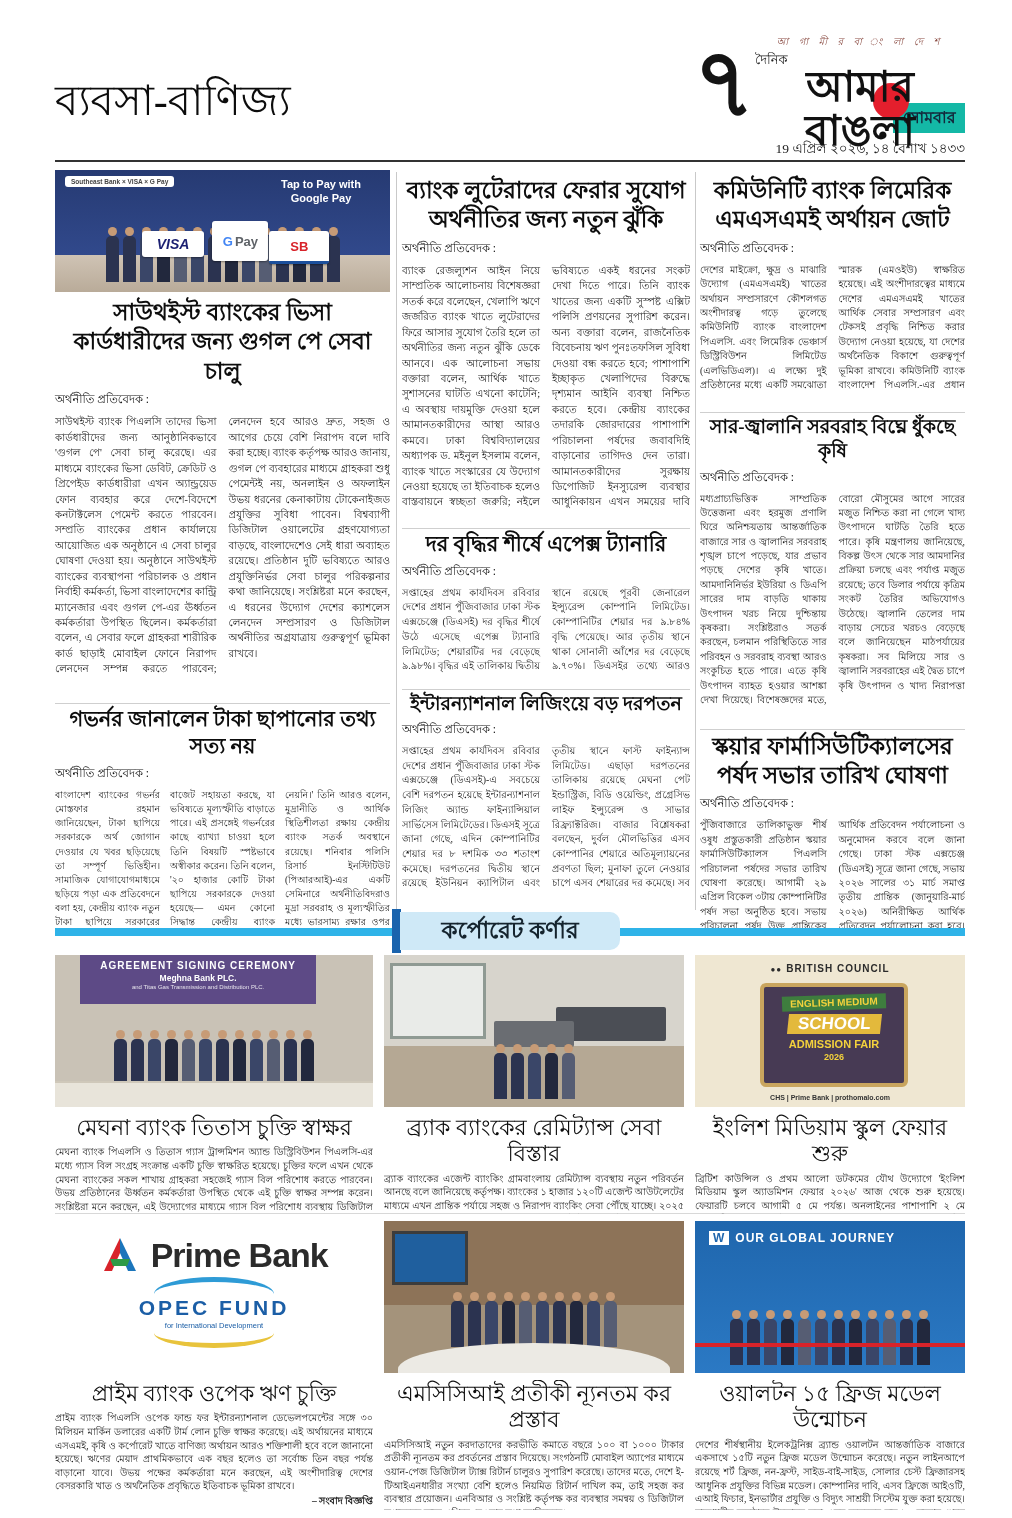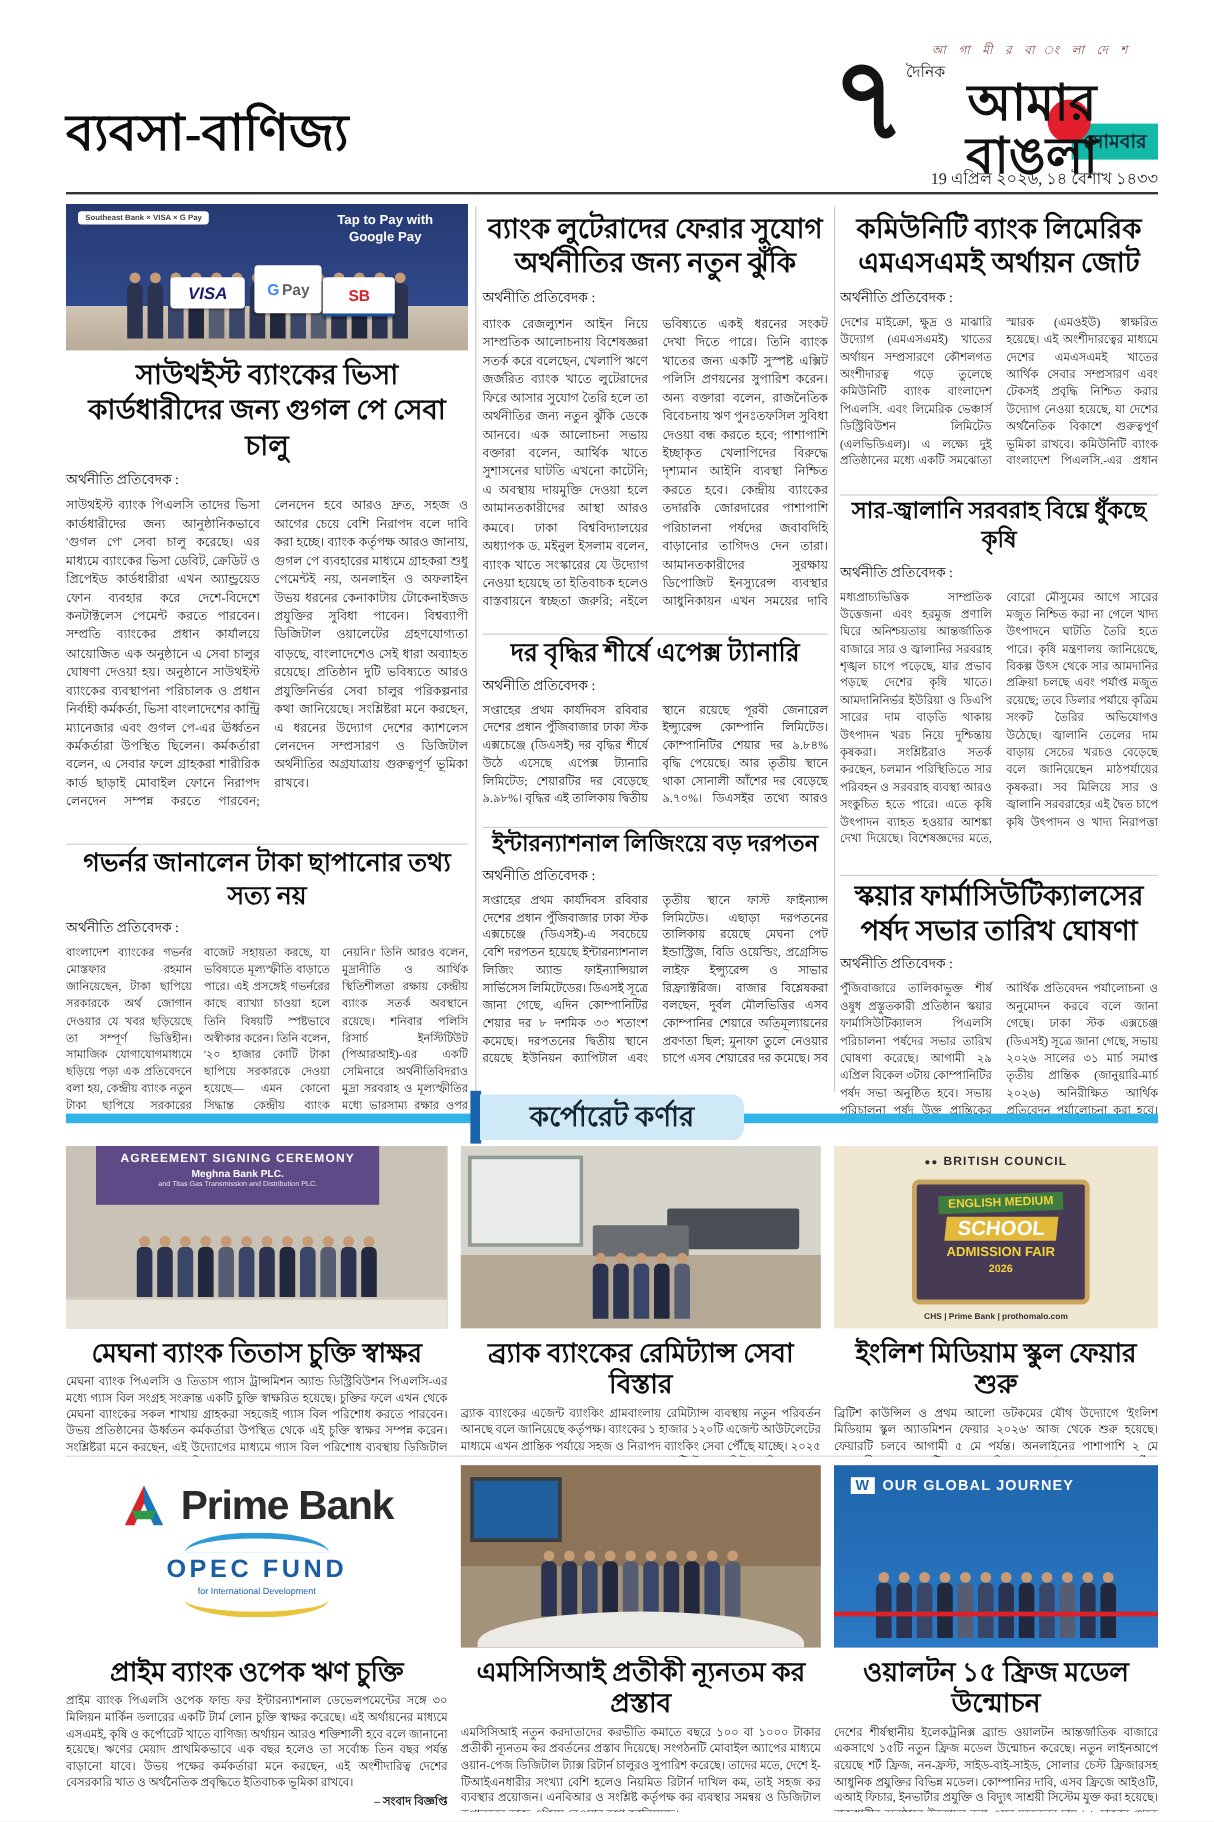--- a/index.html
+++ b/index.html
@@ -1,20 +1,20 @@
 <!DOCTYPE html>
 <html lang="bn"><head>
 <meta charset="utf-8">
 <style>
   html,body{margin:0;padding:0;background:#e9e9e9;}
   .page{position:relative;width:1012px;height:1518px;background:#ffffff;margin:0 auto;
         font-family:"Liberation Serif",serif;color:#1a1a1a;overflow:hidden;}
 
   
-  .section-title{position:absolute;left:55px;top:78px;font-size:42px;font-weight:bold;color:#0c0c0c;}
+  .section-title{position:absolute;left:55px;top:68px;font-size:42px;font-weight:normal;color:#0c0c0c;}
   .header-rule{position:absolute;left:55px;right:47px;top:160px;height:2px;background:#333;}
   .page-number{position:absolute;left:693px;top:36px;font-size:96px;font-weight:bold;line-height:1;color:#141414;}
   .masthead{position:absolute;left:755px;top:34px;width:210px;text-align:center;}
   .tagline{font-size:10px;letter-spacing:4px;color:#8a4b42;white-space:nowrap;font-style:italic;}
   .daily{position:absolute;left:0px;top:16px;font-size:13px;font-weight:normal;color:#222;}
   .brand-title{position:relative;margin-top:14px;font-size:42px;font-weight:bold;color:#111;line-height:1.05;z-index:1;}
   .brand-dot{position:absolute;right:56px;top:18px;width:36px;height:36px;border-radius:50%;background:#e41f2d;z-index:0;}
   .brand-title .txt{position:relative;z-index:1;}
   .day-box{position:absolute;right:47px;top:103px;width:72px;height:30px;background:#14b8a6;
            display:flex;align-items:center;justify-content:center;font-size:16px;font-weight:bold;color:#13293d;}
@@ -66,21 +66,21 @@
   .cc-box{position:absolute;left:345px;right:345px;top:0;height:38px;background:#cfe9f7;border-radius:0 10px 10px 0;
           display:flex;align-items:center;justify-content:center;font-size:23px;font-weight:bold;color:#15242e;}
   .cc-accent{position:absolute;left:337px;top:-3px;width:9px;height:44px;background:#1a63ad;}
 
   
   .cc-grid{position:absolute;left:55px;top:955px;width:910px;display:grid;
            grid-template-columns:318px 300px 270px;column-gap:11px;row-gap:7px;
            grid-template-rows:152px 100px 152px 130px;}
   .cc-photo{position:relative;overflow:hidden;background:#d8d2c8;}
   .cc-art{overflow:hidden;}
-  .cc-hl{font-size:22px;font-weight:bold;text-align:center;margin:1px 0 4px;color:#0d0d0d;line-height:1.2;}
+  .cc-hl{font-size:22px;font-weight:normal;text-align:center;margin:1px 0 4px;color:#0d0d0d;line-height:1.2;}
   .cc-body{font-size:9.6px;line-height:1.42;text-align:justify;color:#1c1c1c;}
   .sign-off{display:block;text-align:right;font-weight:bold;font-size:9.6px;margin-top:1px;}
   .row-rule{position:absolute;left:55px;right:47px;top:1213px;height:1px;background:#d8d8d8;}
 
   
   .photo-meghna{background:#c9c2b6;}
   .meghna-banner{position:absolute;left:8%;right:18%;top:0;height:44px;background:#5d4a86;color:#fff;
                  text-align:center;font-family:"Liberation Sans",sans-serif;padding-top:5px;}
   .meghna-banner .l1{font-size:10px;font-weight:bold;letter-spacing:1px;}
   .meghna-banner .l2{font-size:8.5px;font-weight:bold;margin-top:2px;}

